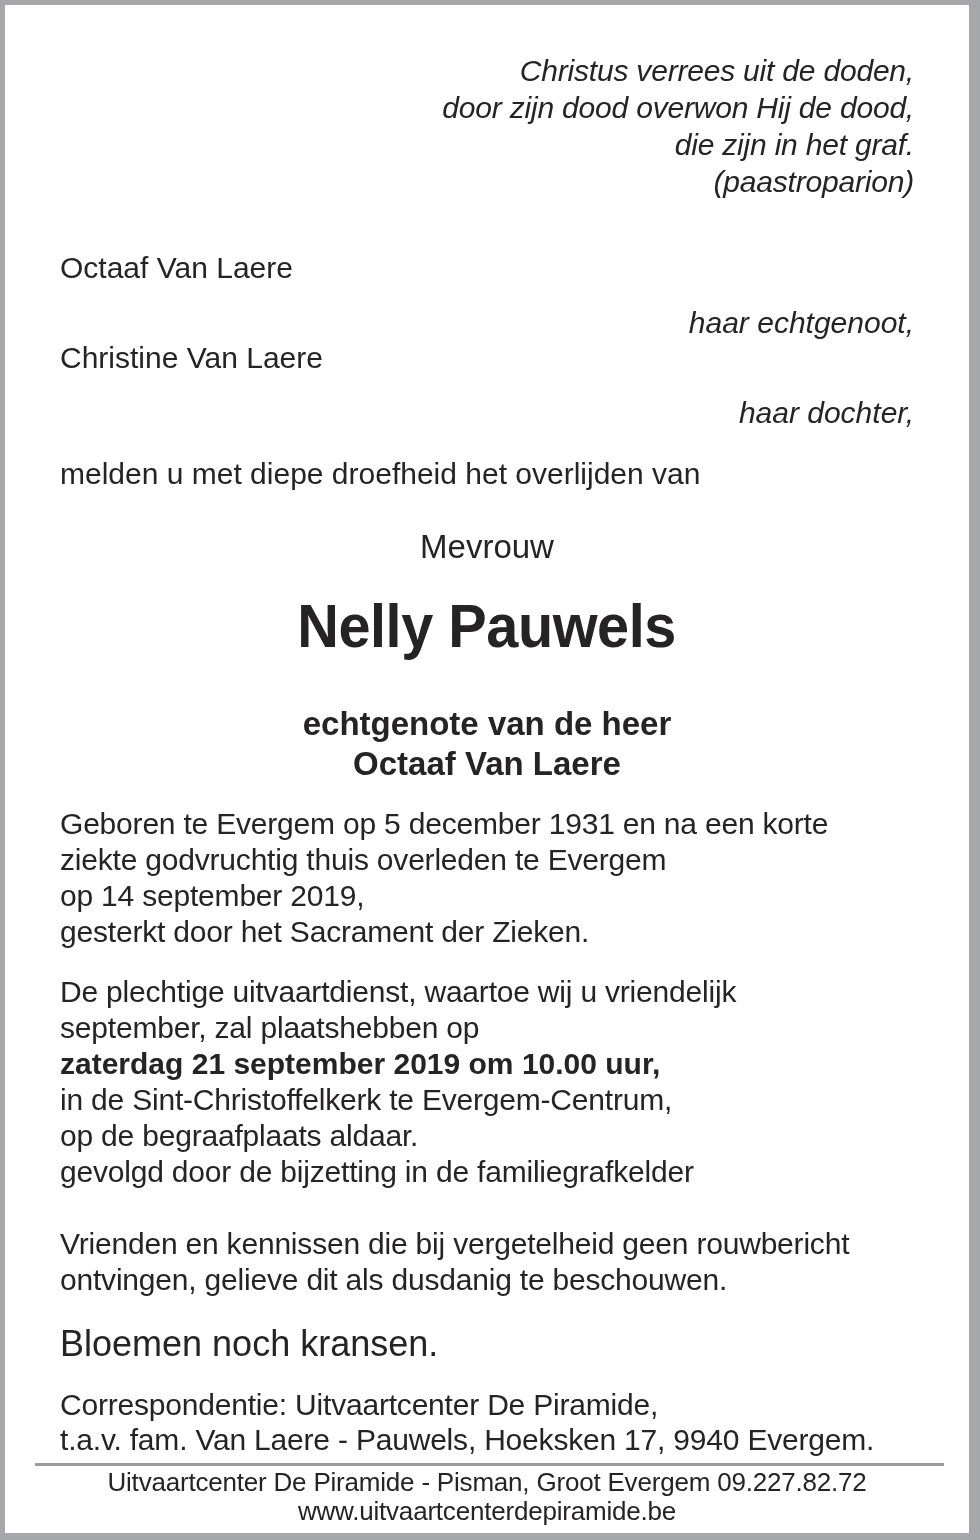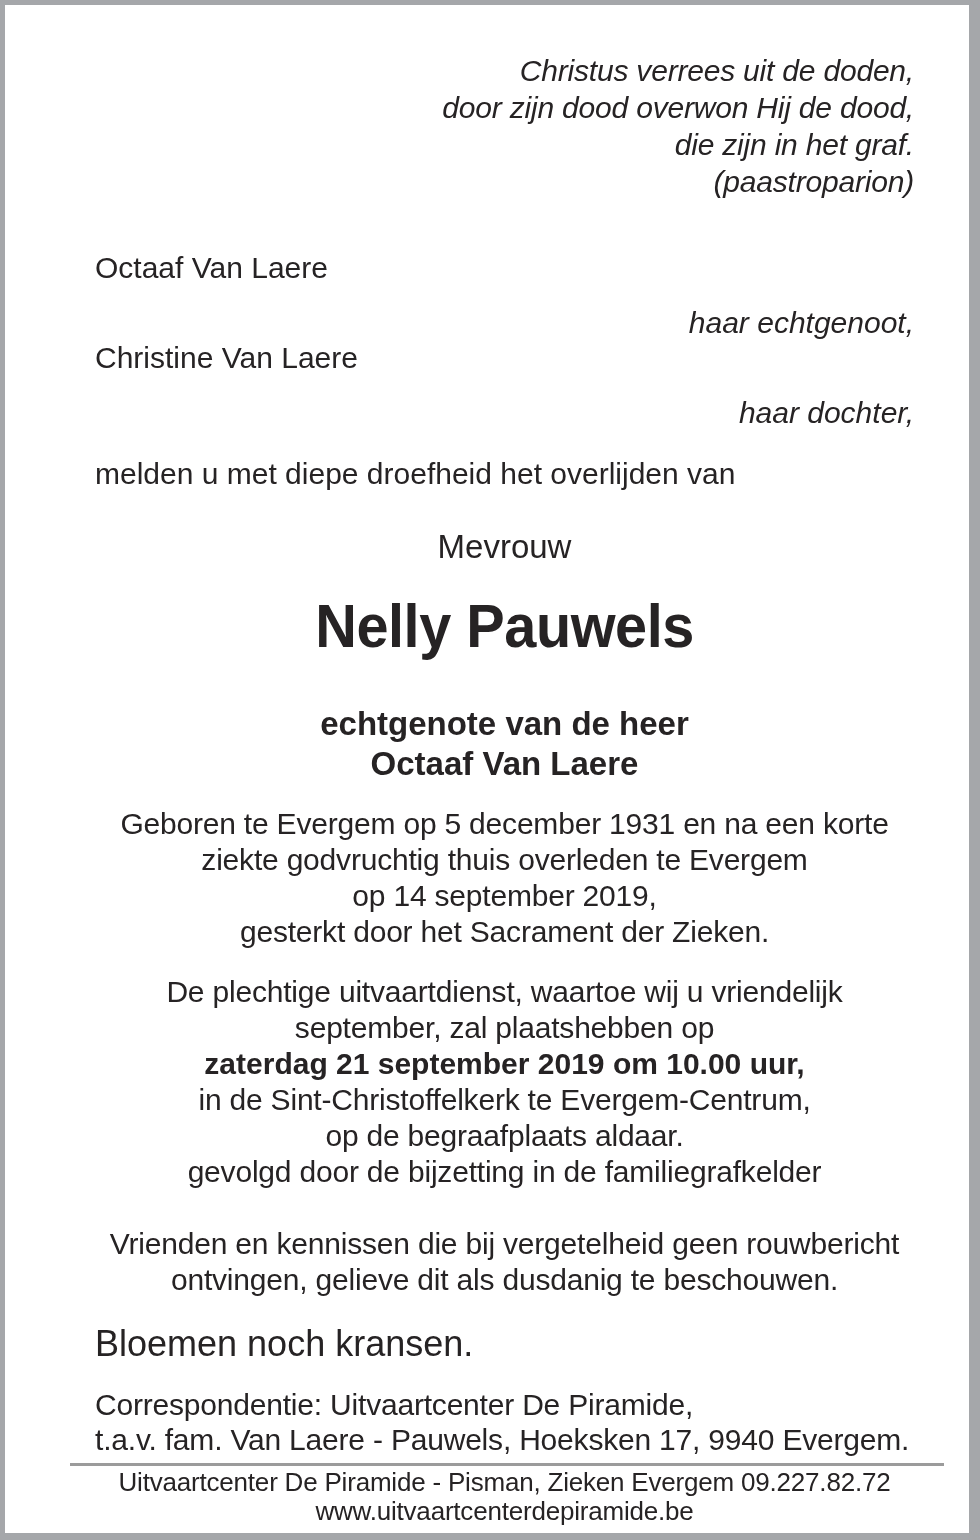--- a/index.html
+++ b/index.html
@@ -14,21 +14,20 @@
     font-family: "Liberation Sans", "DejaVu Sans", sans-serif;
     background: var(--frame);
   }
   .sheet {
     position: absolute;
     left: 5px; top: 5px;
     width: 964px; height: 1528px;
     background: var(--page_bg);
     color: var(--text);
     overflow: hidden;
-    padding-left: 35px;
   }
   .inner { padding: 0 55px; }
 
   .poem {
     margin-top: 47px;
     text-align: right;
     font-style: italic;
     font-size: 30px;
     line-height: 37px;
     letter-spacing: -0.2px;
@@ -68,21 +67,20 @@
     letter-spacing: -0.5px;
   }
   .subtitle {
     margin-top: 43px;
     text-align: center;
     font-size: 33px;
     font-weight: bold;
     line-height: 40px;
   }
   .para {
-    text-align: center;
     font-size: 30px;
     line-height: 36px;
     letter-spacing: -0.2px;
   }
   .p1 { margin-top: 22px; }
   .p2 { margin-top: 24px; }
   .p3 { margin-top: 36px; }
   .bold-line { font-weight: bold; letter-spacing: 0; }
   .flowers {
     margin-top: 28px;
@@ -168,16 +166,16 @@
     <div class="correspondence">
       <div>Correspondentie: Uitvaartcenter De Piramide,</div>
       <div>t.a.v. fam. Van Laere - Pauwels, Hoeksken 17, 9940 Evergem.</div>
     </div>
 
   </div>
 
   <div class="divider"></div>
 
   <div class="footer">
-    <div>Uitvaartcenter De Piramide - Pisman, Zieken Evergem 09.227.82.72</div>
+    <div>Uitvaartcenter De Piramide - Pisman, Groot Evergem 09.227.82.72</div>
     <div>www.uitvaartcenterdepiramide.be</div>
   </div>
 </div>
 
 </body></html>

